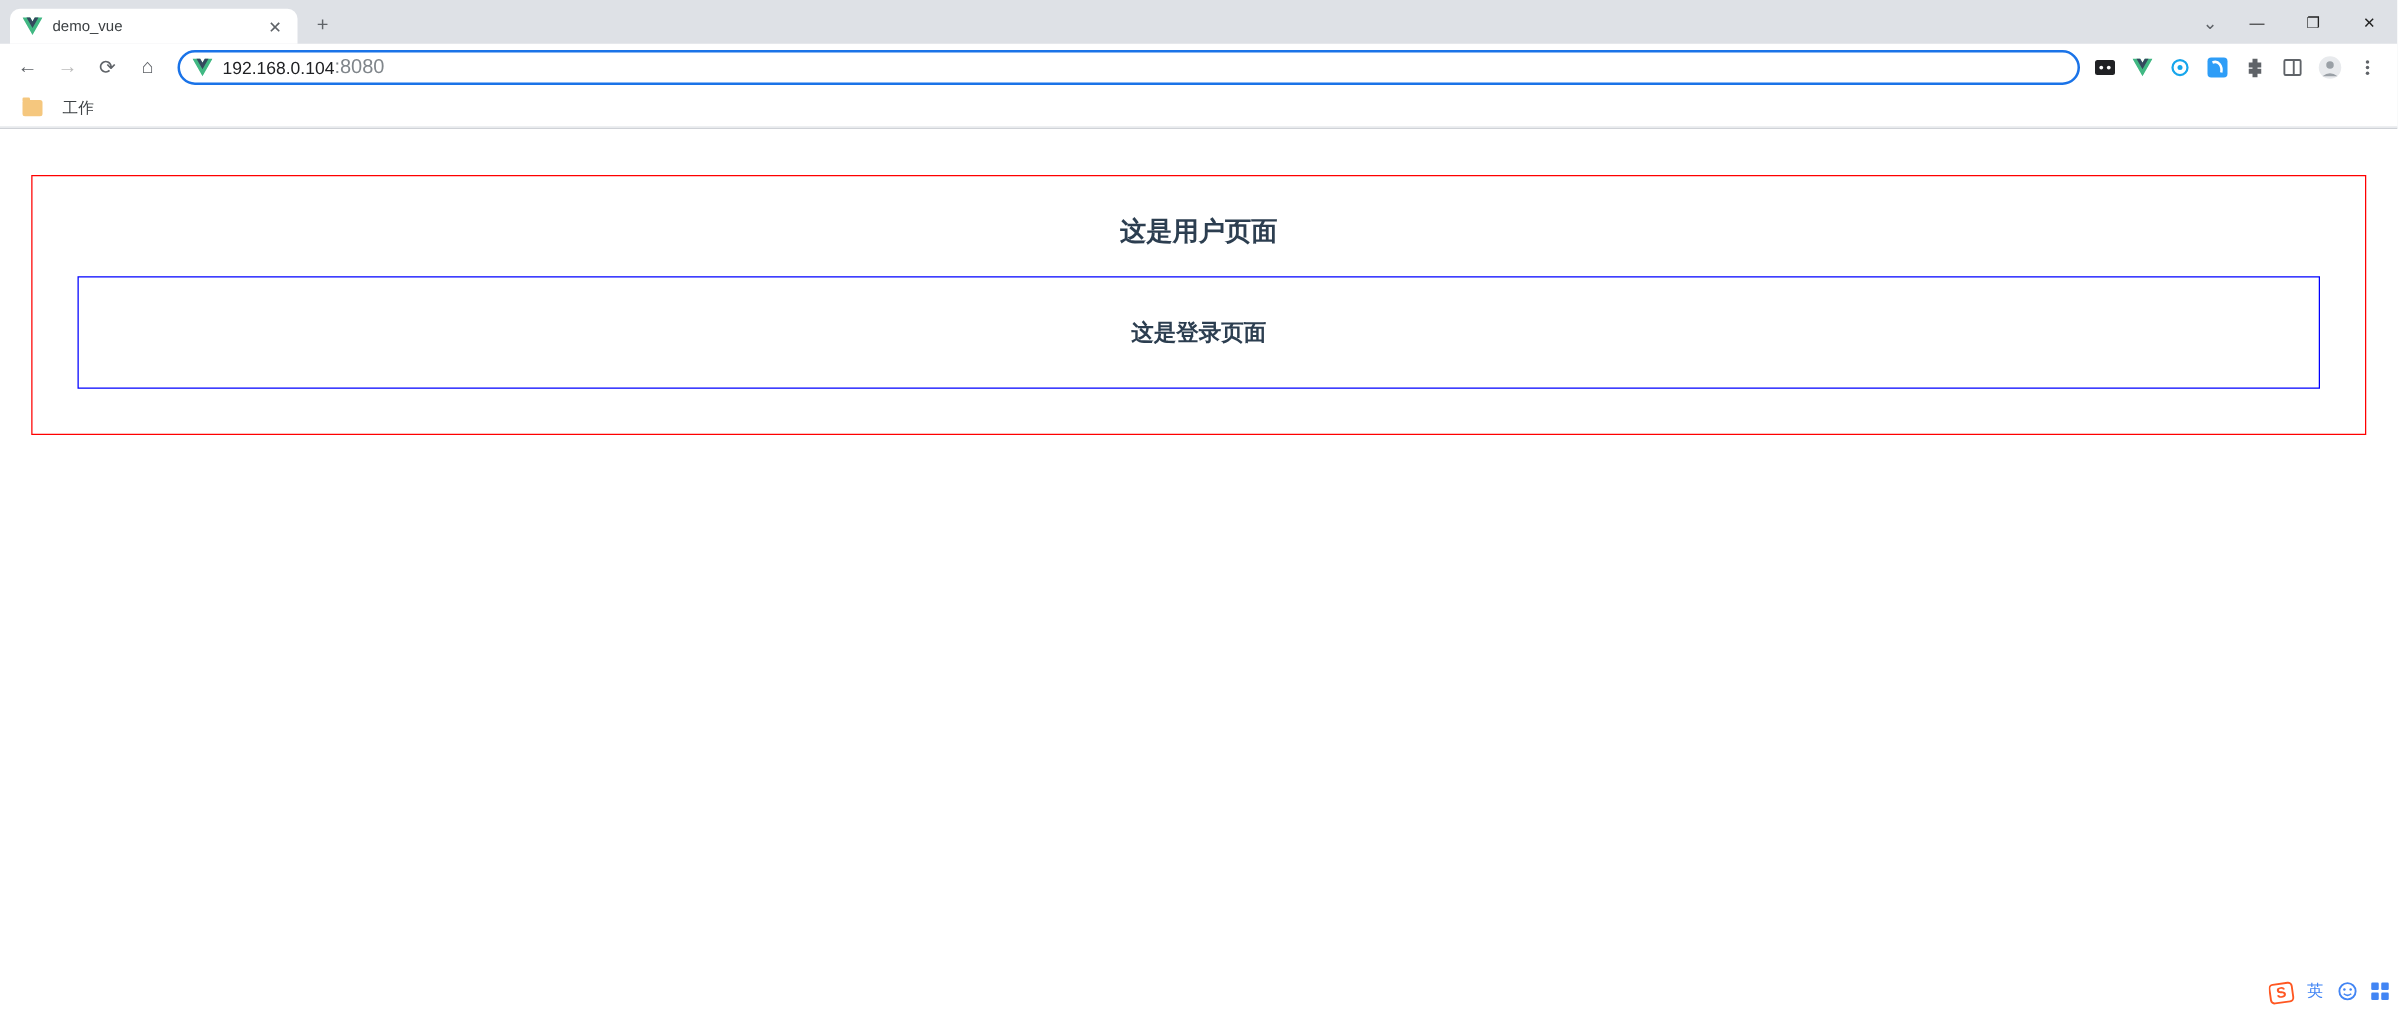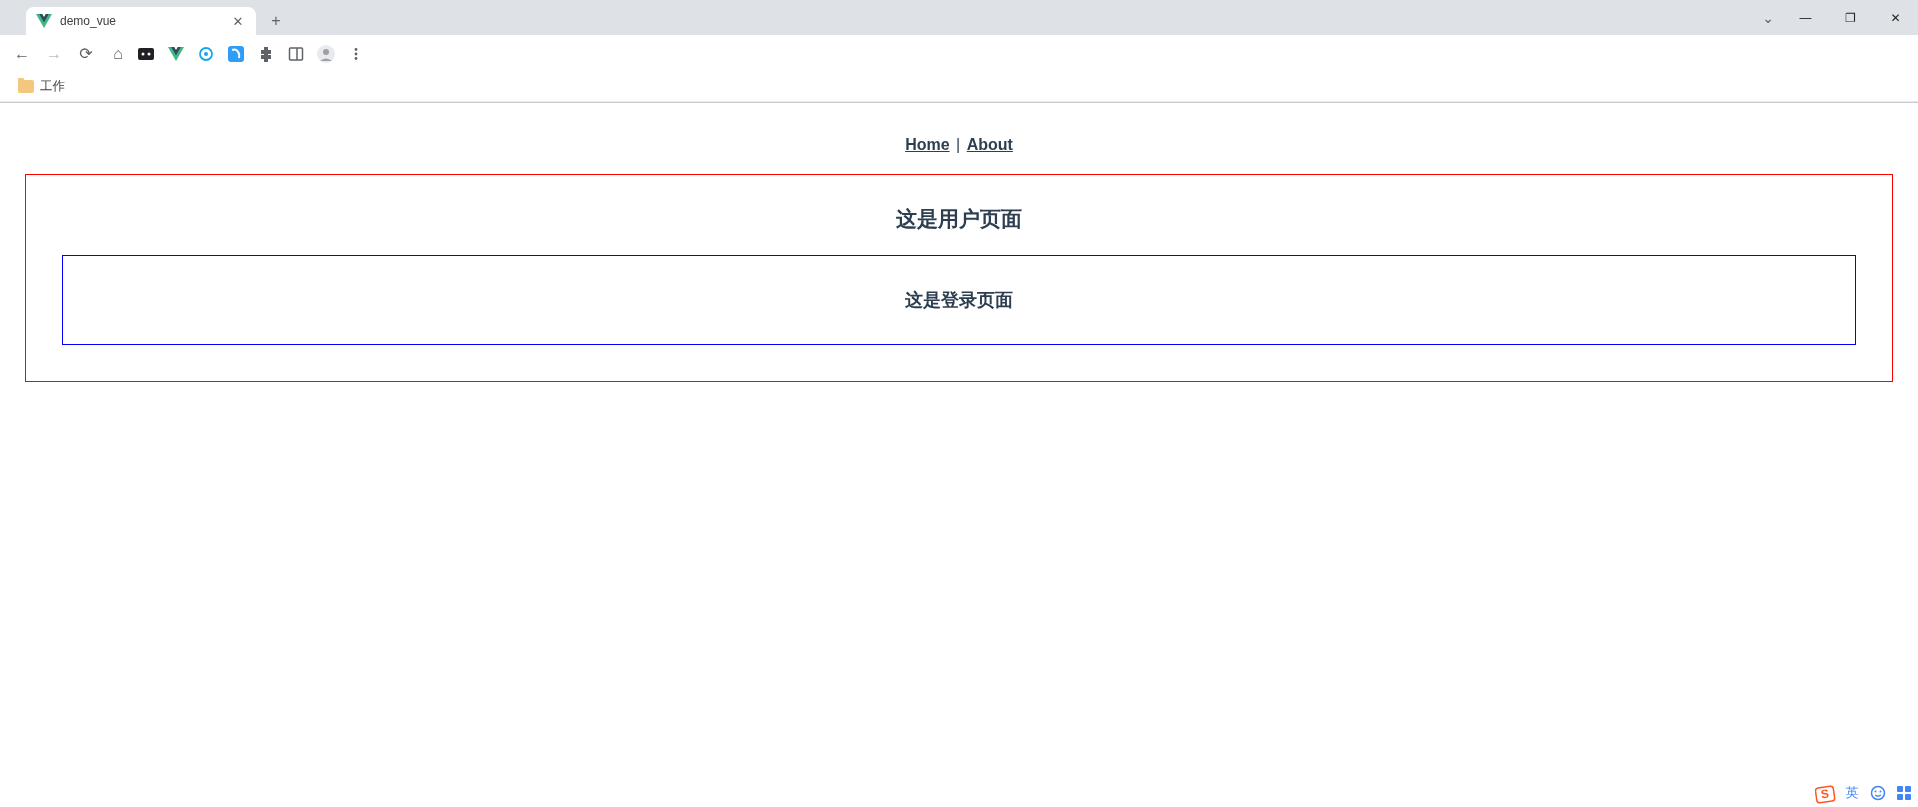--- a/index.html
+++ b/index.html
@@ -14,21 +14,21 @@
     }
     
     .browser-chrome {
       background: #dee1e6;
       border-bottom: 1px solid #c8cacf;
     }
     .tab-bar {
       display: flex;
       align-items: flex-end;
       height: 35px;
-      padding-left: 26px;
+      padding-left: 8px;
       padding-top: 7px;
     }
     .tab {
       background: #ffffff;
       border-radius: 8px 8px 0 0;
       height: 28px;
       width: 230px;
       display: flex;
       align-items: center;
       padding: 0 10px;
@@ -165,21 +165,21 @@
       display: flex;
       align-items: center;
       padding: 0 12px;
       border-bottom: 1px solid #e8eaed;
       font-size: 12.5px;
       color: #3c4043;
     }
     .bookmark-item {
       display: flex;
       align-items: center;
-      gap: 6px;
+      gap: 16px;
       padding: 4px 6px;
       cursor: pointer;
     }
     .folder-icon {
       width: 16px;
       height: 13px;
       background: #f5c77e;
       border-radius: 2px;
       position: relative;
     }
@@ -207,21 +207,21 @@
     .top-nav a {
       color: #2c3e50;
       font-weight: 700;
       text-decoration: underline;
     }
     .top-nav .sep {
       color: #2c3e50;
       padding: 0 2px;
     }
     .user-panel {
-      margin: 0 25px;
+      margin: 12px 25px;
       border: 1.5px solid #ff0000;
       padding: 30px 36px 36px 36px;
     }
     .user-title {
       font-size: 21px;
       font-weight: 700;
       color: #2c3e50;
       margin-bottom: 22px;
     }
     .sub-nav {
@@ -291,20 +291,31 @@
       <div>❐</div>
       <div>✕</div>
     </div>
   </div>
 
   <div class="toolbar">
     <div class="nav-btn">←</div>
     <div class="nav-btn disabled">→</div>
     <div class="nav-btn">⟳</div>
     <div class="nav-btn">⌂</div>
+    <div class="address-bar">
+      <span class="address-favicon">
+        <svg class="vue-logo-svg" viewBox="0 0 261.76 226.69">
+            <path d="M161.096.001l-30.225 52.351L100.647.001H-.005l130.877 226.688L261.749.001z" fill="#41b883"></path>
+            <path d="M161.096.001l-30.225 52.351L100.647.001H52.346l78.526 136.01L209.398.001z" fill="#34495e"></path>
+          </svg>
+      </span>
+      <span style="font-size:14px;color:#202124;">192.168.0.104</span>
+        <span class="address-port">:8080</span>
+      <input class="address-input" style="width: 1px; opacity: 0;">
+    </div>
     <div class="ext-icons">
       <div class="ext-icon">
           <svg width="18" height="18" viewBox="0 0 18 18">
             <rect x="1" y="3" width="16" height="12" rx="2" fill="#202124"></rect>
             <circle cx="6" cy="9" r="1.5" fill="#fff"></circle>
             <circle cx="12" cy="9" r="1.5" fill="#fff"></circle>
           </svg>
         </div>
       <div class="ext-icon">
           <svg class="vue-logo-svg" viewBox="0 0 261.76 226.69">
@@ -354,25 +365,20 @@
 
   <div class="bookmarks-bar">
     <div class="bookmark-item">
       <span class="folder-icon"></span>
       <span>工作</span>
     </div>
   </div>
 </div>
 
 <div class="page-content">
-  <div class="top-nav">
-    <a href="#">Home</a>
-    <span class="sep">|</span>
-    <a href="#">About</a>
-  </div>
 
   <div class="user-panel">
     <h2 class="user-title">这是用户页面</h2>
     <div class="login-panel">
       <h3 class="login-title">这是登录页面</h3>
     </div>
   </div>
 </div>
 
 <div class="ime-tray">

